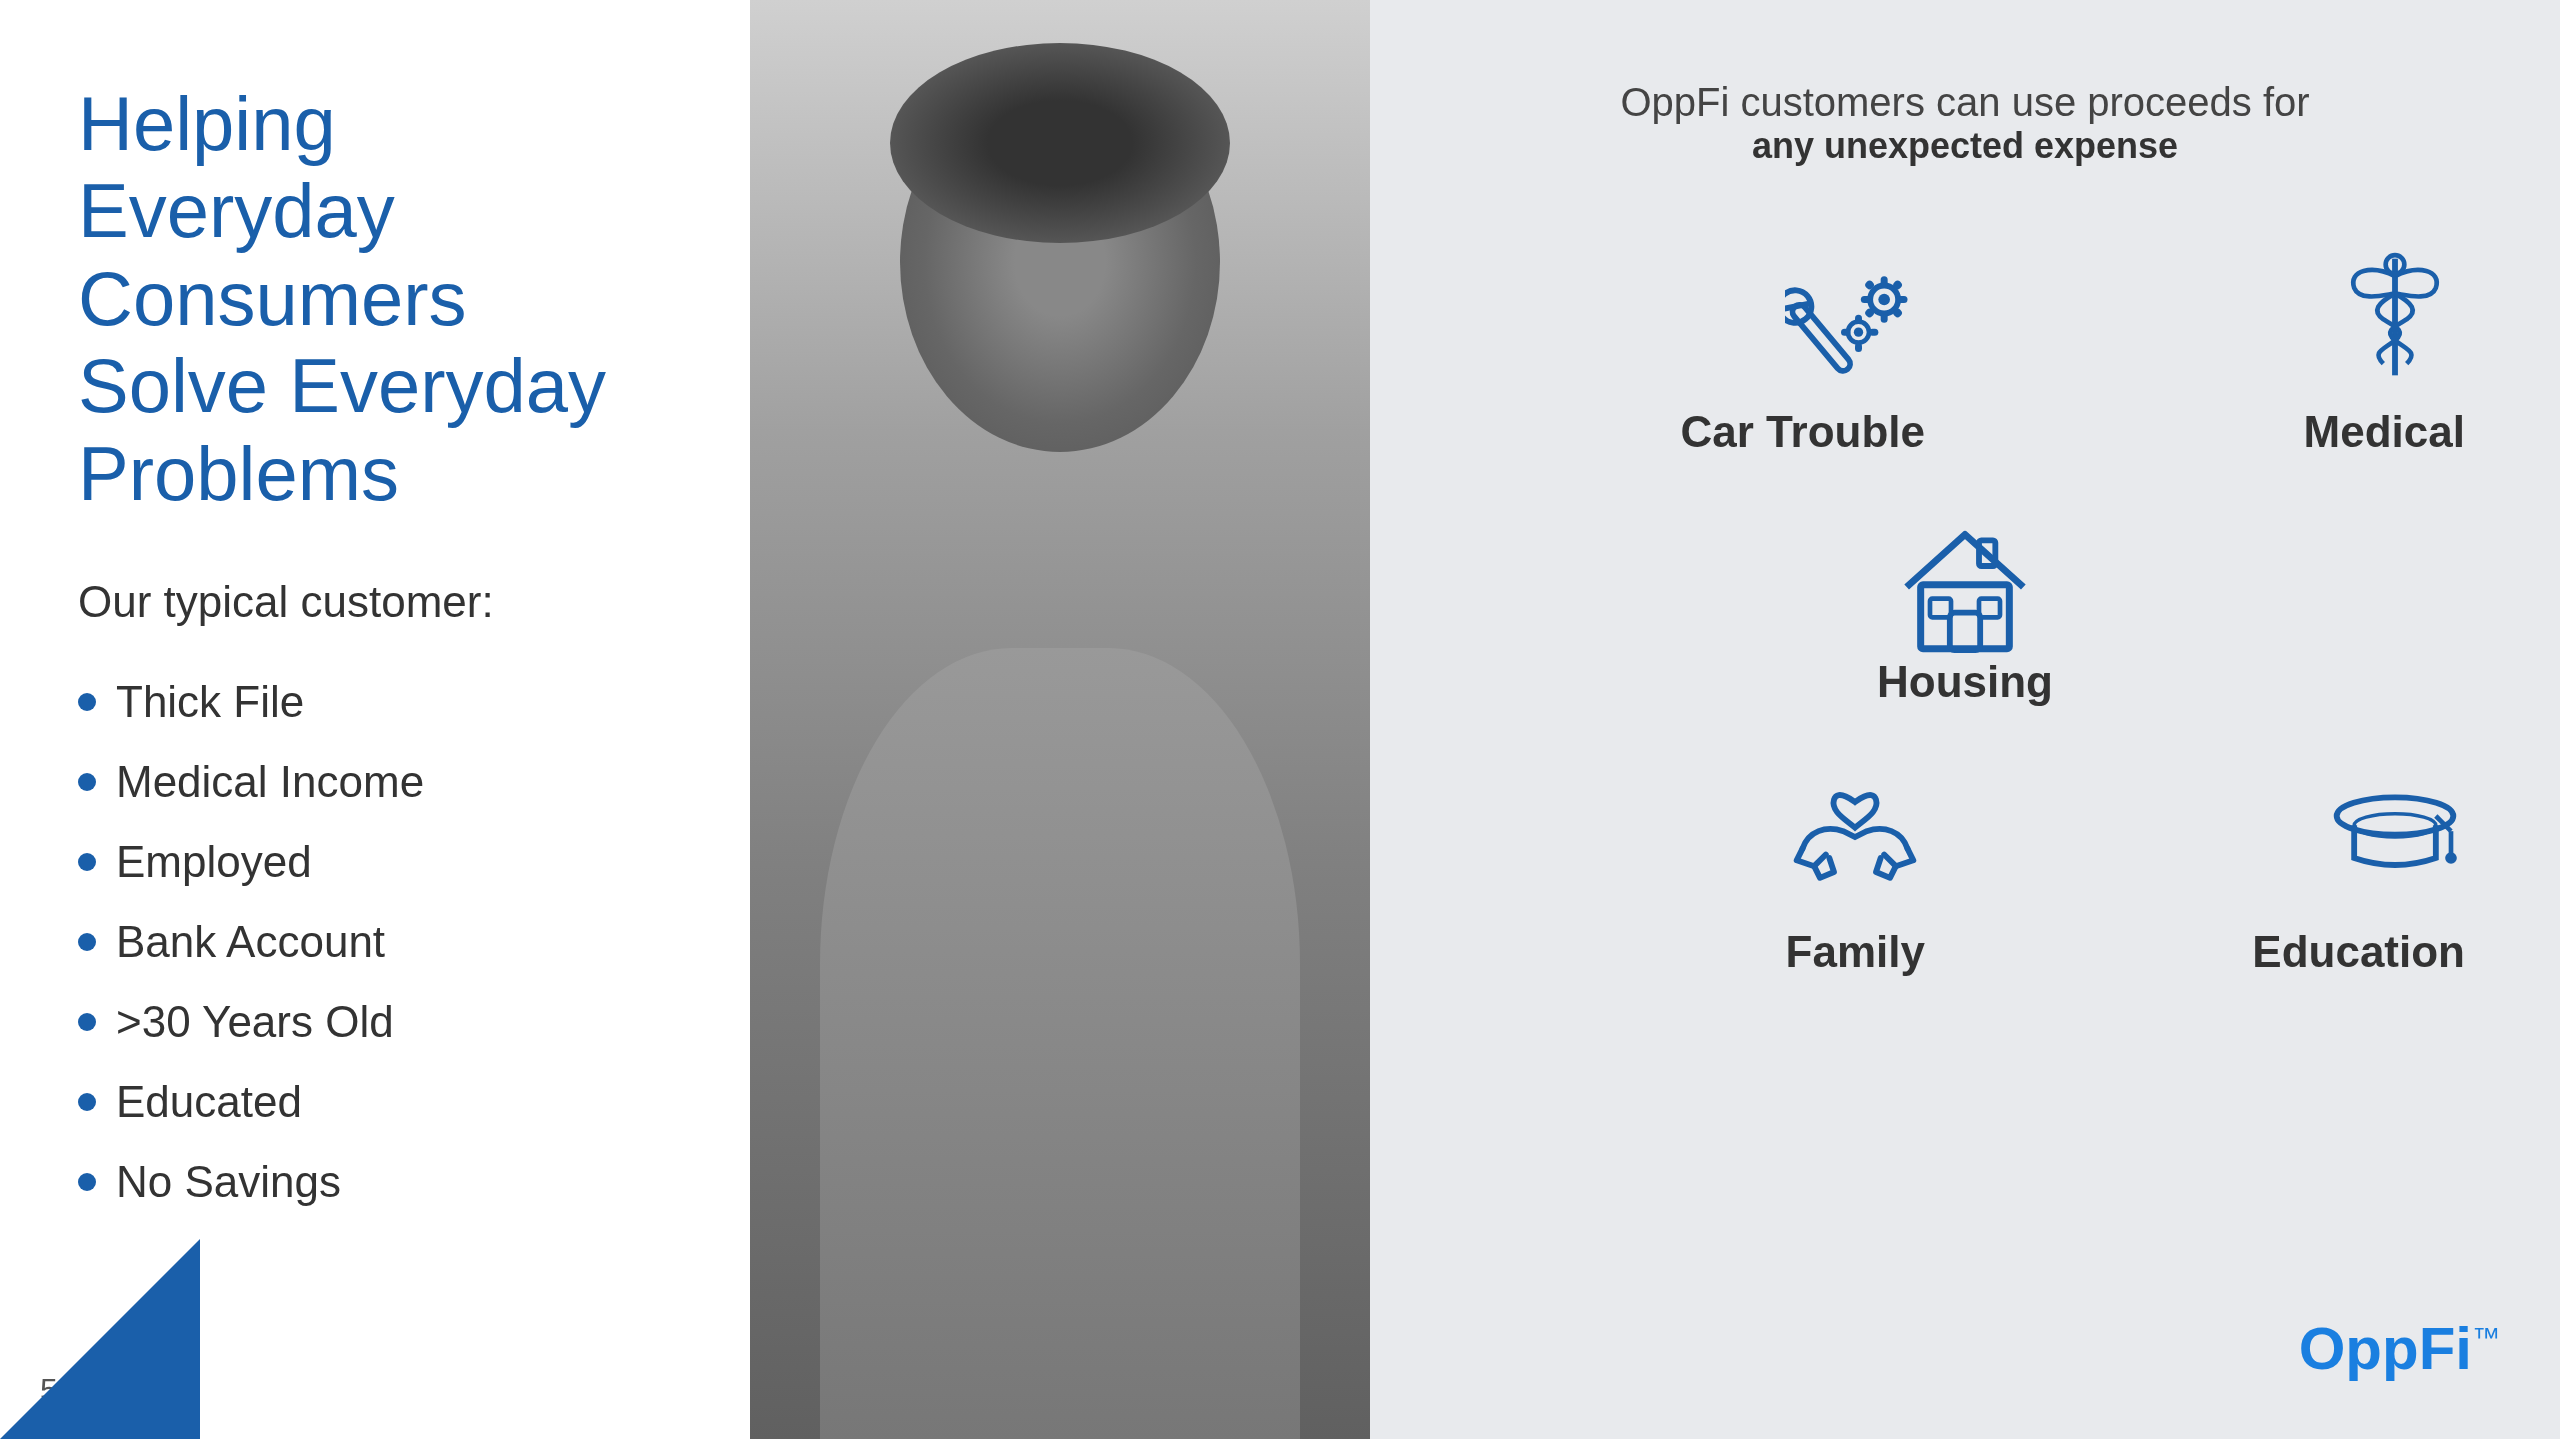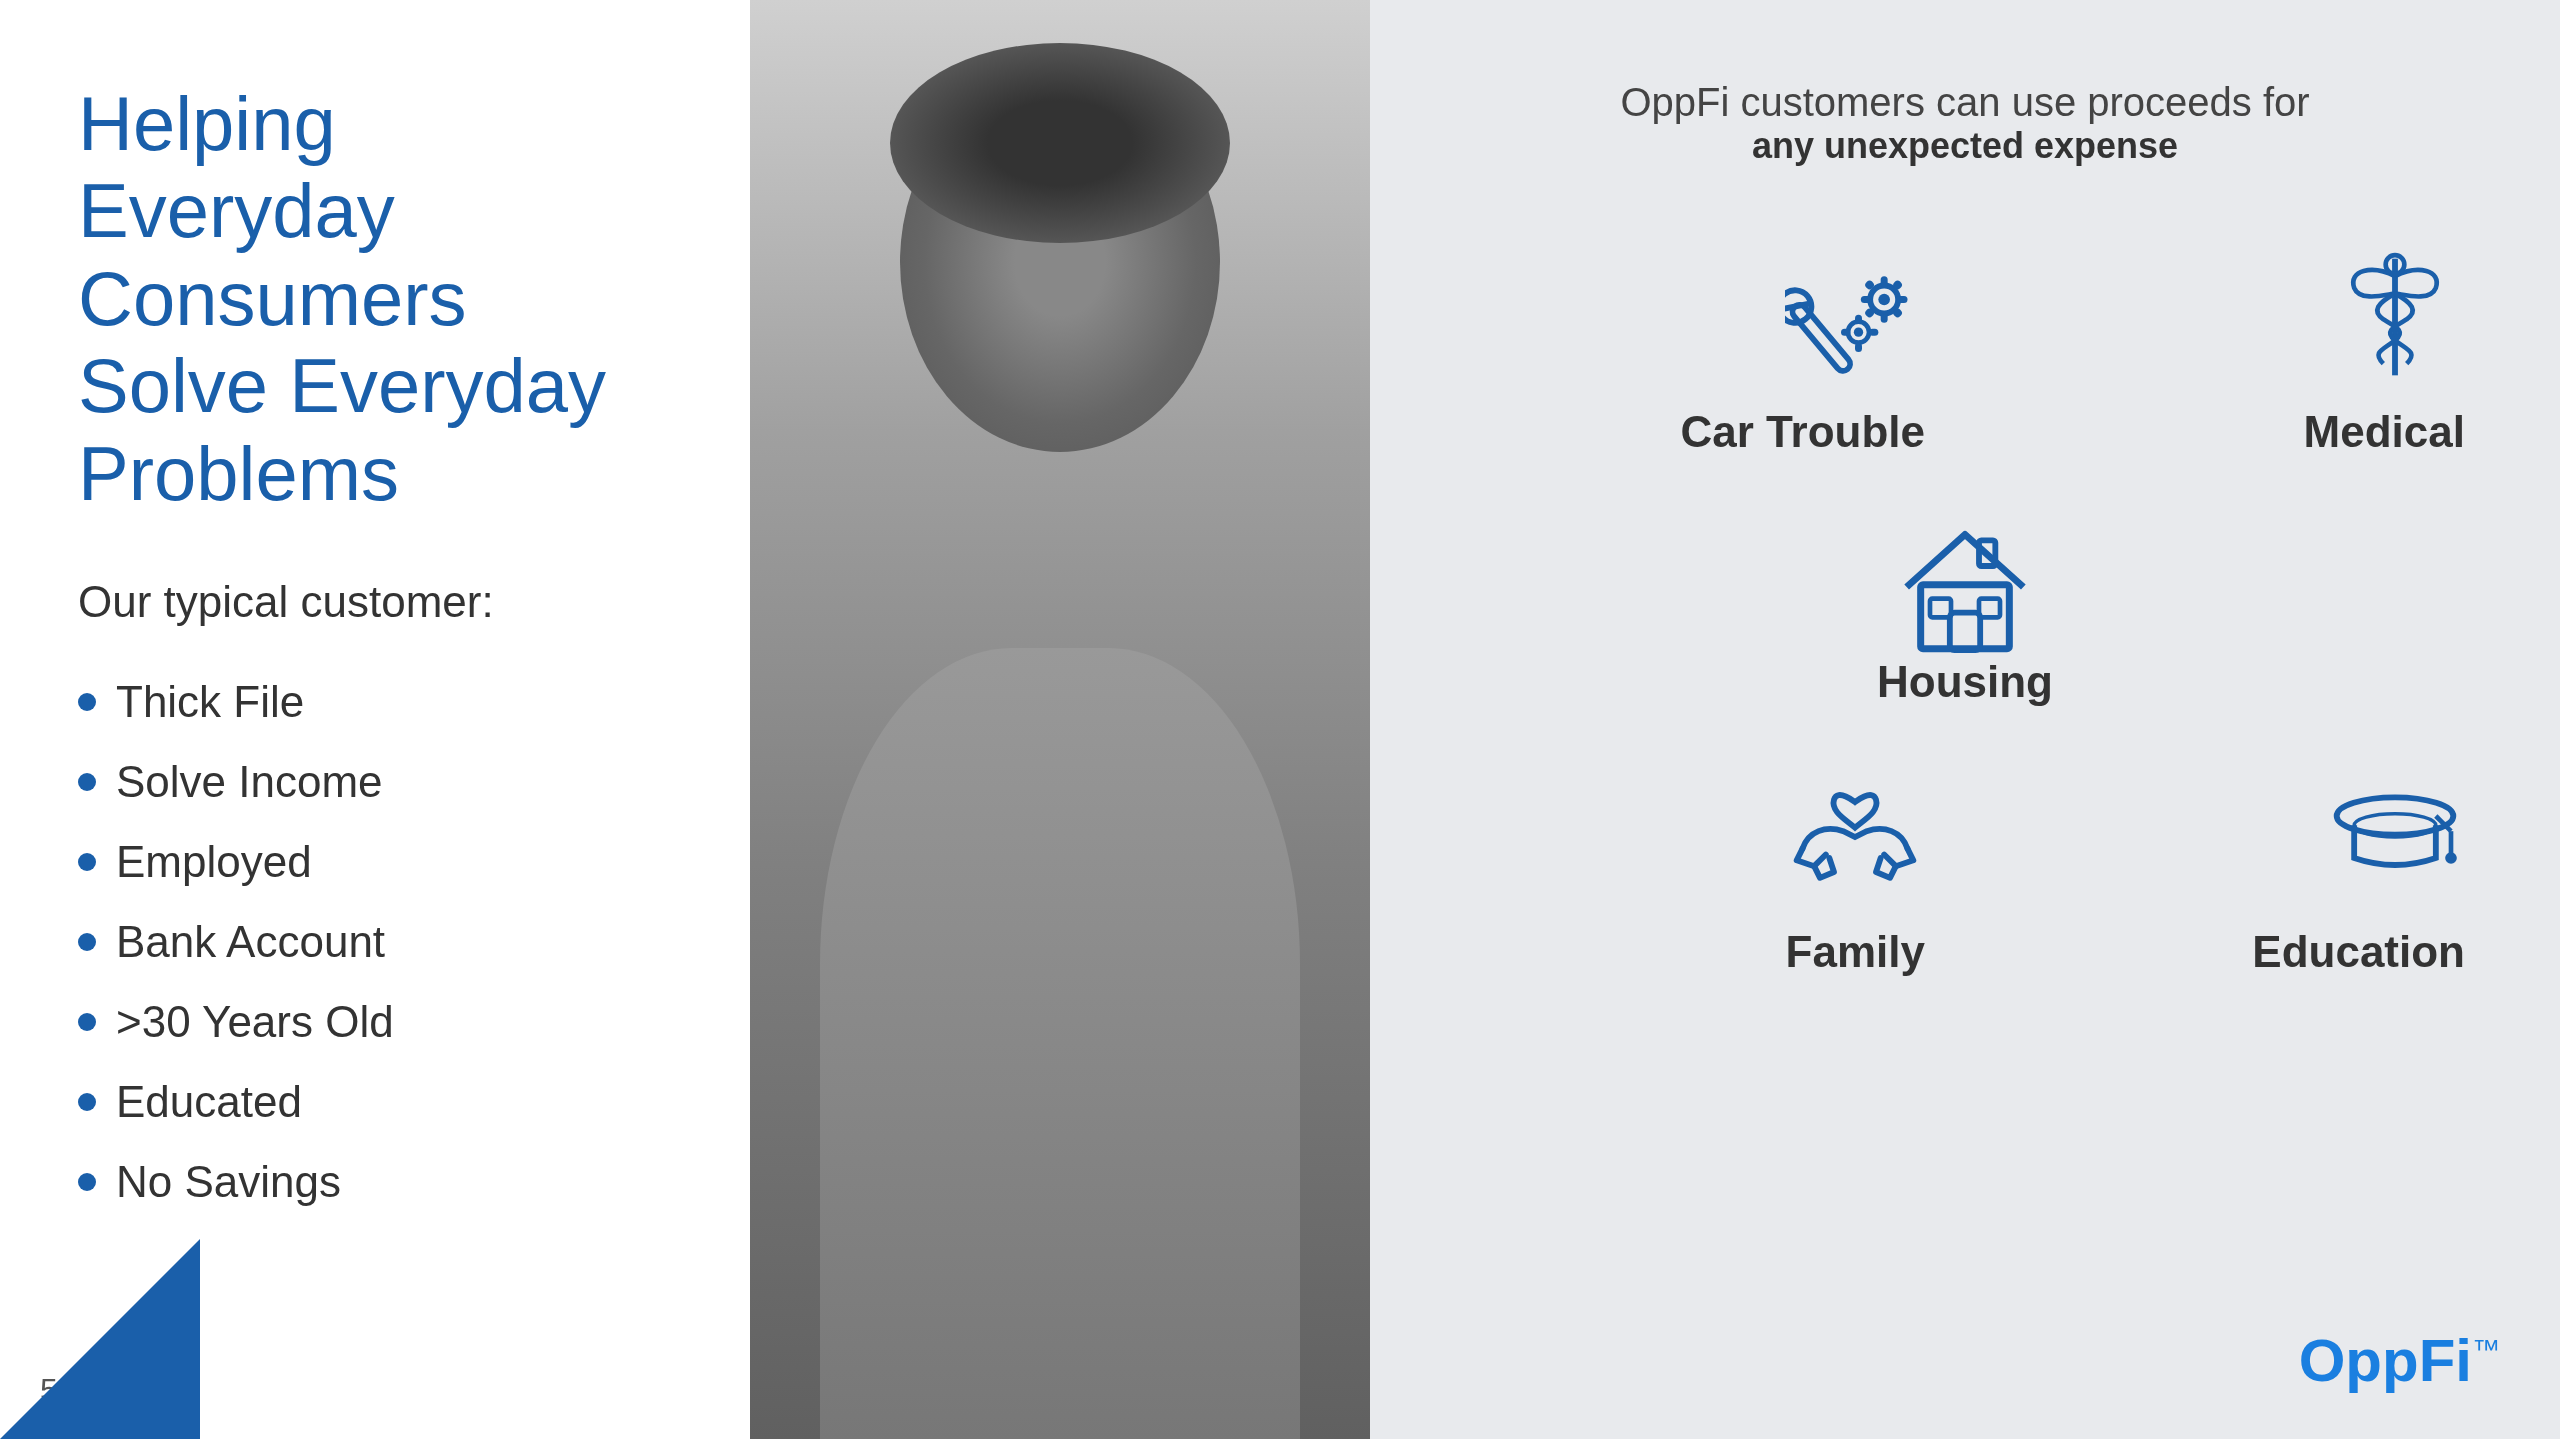--- a/index.html
+++ b/index.html
@@ -211,21 +211,21 @@
     .housing-item {
       grid-column: 1 / 3;
       display: flex;
       flex-direction: column;
       align-items: center;
     }
 
     
     .oppfi-logo {
       position: absolute;
-      bottom: 44px;
+      bottom: 56px;
       right: 60px;
       display: flex;
       align-items: center;
     }
 
     .oppfi-text {
       font-size: 60px;
       font-weight: 700;
       color: #1a7fe0;
     }
@@ -245,21 +245,21 @@
   <div class="left-panel">
     <h1 class="main-title">Helping Everyday Consumers Solve Everyday Problems</h1>
     <p class="subtitle">Our typical customer:</p>
     <ul class="bullet-list">
       <li>
         <span class="bullet-dot"></span>
         <span>Thick File</span>
       </li>
       <li>
         <span class="bullet-dot"></span>
-        <span>Solve Income</span>
+        <span>Medical Income</span>
       </li>
       <li>
         <span class="bullet-dot"></span>
         <span>Employed</span>
       </li>
       <li>
         <span class="bullet-dot"></span>
         <span>Bank Account</span>
       </li>
       <li>

